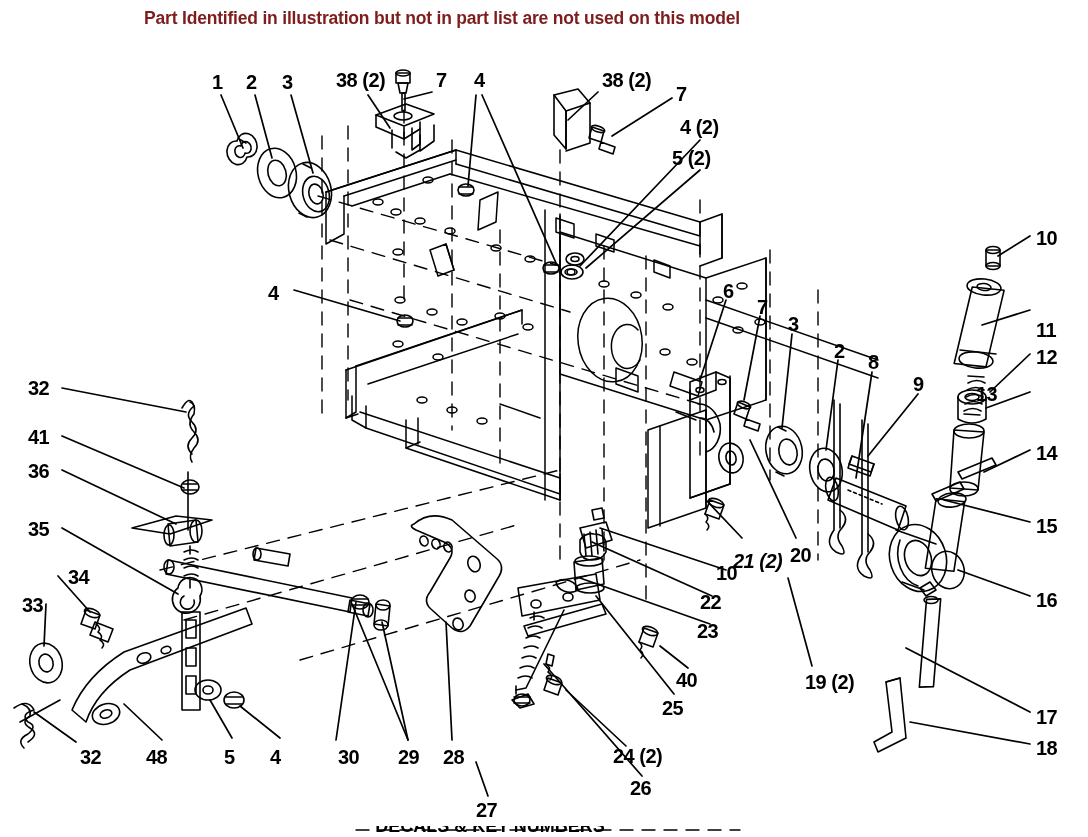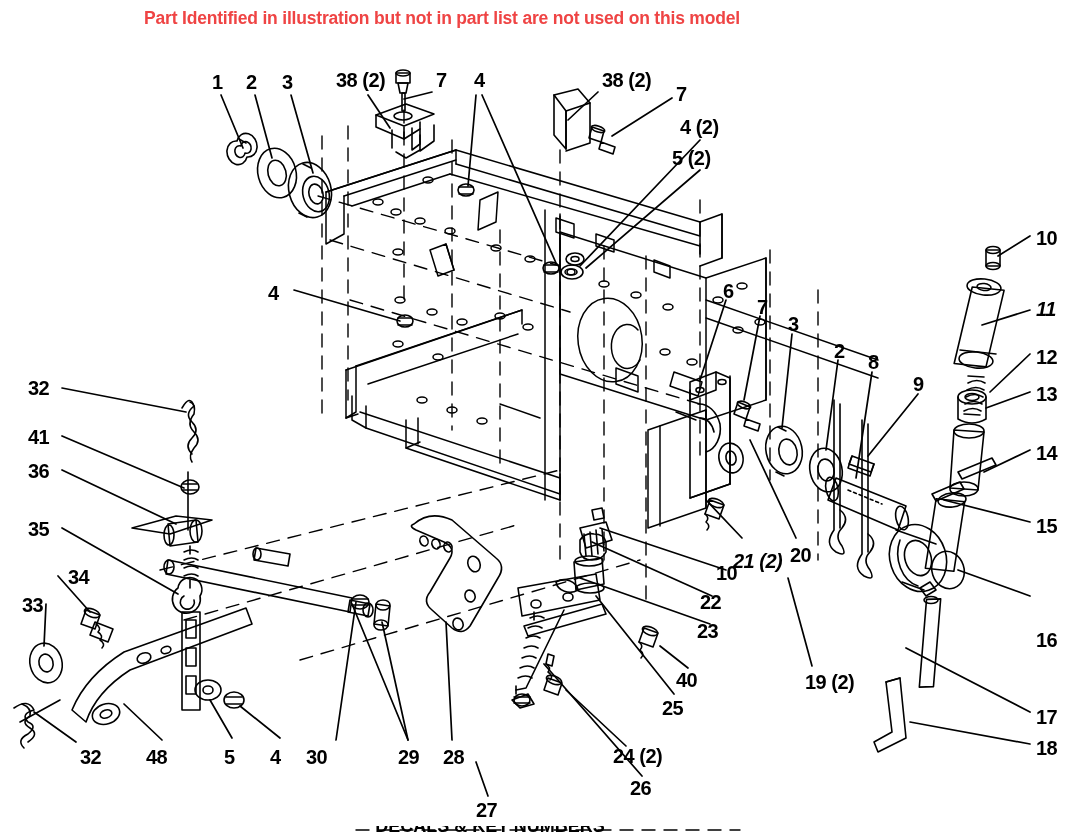--- a/index.html
+++ b/index.html
@@ -21,21 +21,21 @@
   }
   #title {
     position: absolute;
     left: 0;
     top: 8px;
     width: 884px;
     text-align: center;
     font-size: 17.5px;
     font-weight: bold;
     letter-spacing: -0.2px;
-    color: #ef4444;
+    color: #7f1d1d;
   }
   .callout {
     position: absolute;
     font-size: 20px;
     font-weight: bold;
     color: #000;
     white-space: nowrap;
     line-height: 1;
     letter-spacing: -0.5px;
   }
@@ -586,26 +586,26 @@
   <div class="callout" style="left:282px; top:72px;">3</div>
   <div class="callout" style="left:336px; top:70px;">38 (2)</div>
   <div class="callout" style="left:436px; top:70px;">7</div>
   <div class="callout" style="left:474px; top:70px;">4</div>
   <div class="callout" style="left:602px; top:70px;">38 (2)</div>
   <div class="callout" style="left:676px; top:84px;">7</div>
   <div class="callout" style="left:672px; top:117px;margin-left:8px;">4 (2)</div>
   <div class="callout" style="left:672px; top:148px;">5 (2)</div>
 
   <div class="callout" style="left:1036px; top:228px;">10</div>
-  <div class="callout" style="left:1036px; top:299px;font-style:italic;">11</div>
+  <div class="callout" style="left:1036px; top:320px;">11</div>
   <div class="callout" style="left:1036px; top:347px;">12</div>
-  <div class="callout" style="left:1036px; top:384px;">13</div>
+  <div class="callout" style="left:976px; top:384px;">13</div>
   <div class="callout" style="left:1036px; top:443px;">14</div>
   <div class="callout" style="left:1036px; top:516px;">15</div>
-  <div class="callout" style="left:1036px; top:590px;margin-top:40px;">16</div>
+  <div class="callout" style="left:1036px; top:590px;">16</div>
   <div class="callout" style="left:1036px; top:707px;">17</div>
   <div class="callout" style="left:1036px; top:738px;">18</div>
 
   <div class="callout" style="left:268px; top:283px;">4</div>
   <div class="callout" style="left:723px; top:281px;">6</div>
   <div class="callout" style="left:757px; top:297px;">7</div>
   <div class="callout" style="left:788px; top:314px;">3</div>
   <div class="callout" style="left:834px; top:341px;">2</div>
   <div class="callout" style="left:868px; top:352px;">8</div>
   <div class="callout" style="left:913px; top:374px;">9</div>
@@ -623,21 +623,21 @@
   <div class="callout" style="left:700px; top:592px;">22</div>
   <div class="callout" style="left:697px; top:621px;">23</div>
   <div class="callout" style="left:676px; top:670px;">40</div>
   <div class="callout" style="left:662px; top:698px;">25</div>
   <div class="callout" style="left:805px; top:672px;">19 (2)</div>
   <div class="callout" style="left:613px; top:746px;">24 (2)</div>
   <div class="callout" style="left:630px; top:778px;">26</div>
   <div class="callout" style="left:476px; top:800px;">27</div>
   <div class="callout" style="left:443px; top:747px;">28</div>
   <div class="callout" style="left:398px; top:747px;">29</div>
-  <div class="callout" style="left:306px; top:747px;">30</div>
+  <div class="callout" style="left:338px; top:747px;">30</div>
   <div class="callout" style="left:80px; top:747px;">32</div>
   <div class="callout" style="left:146px; top:747px;">48</div>
   <div class="callout" style="left:224px; top:747px;">5</div>
   <div class="callout" style="left:270px; top:747px;">4</div>
 
   <div id="footer-clip">
     <div id="footer-text">DECALS &amp; KEY NUMBERS</div>
   </div>
 
 </div>

